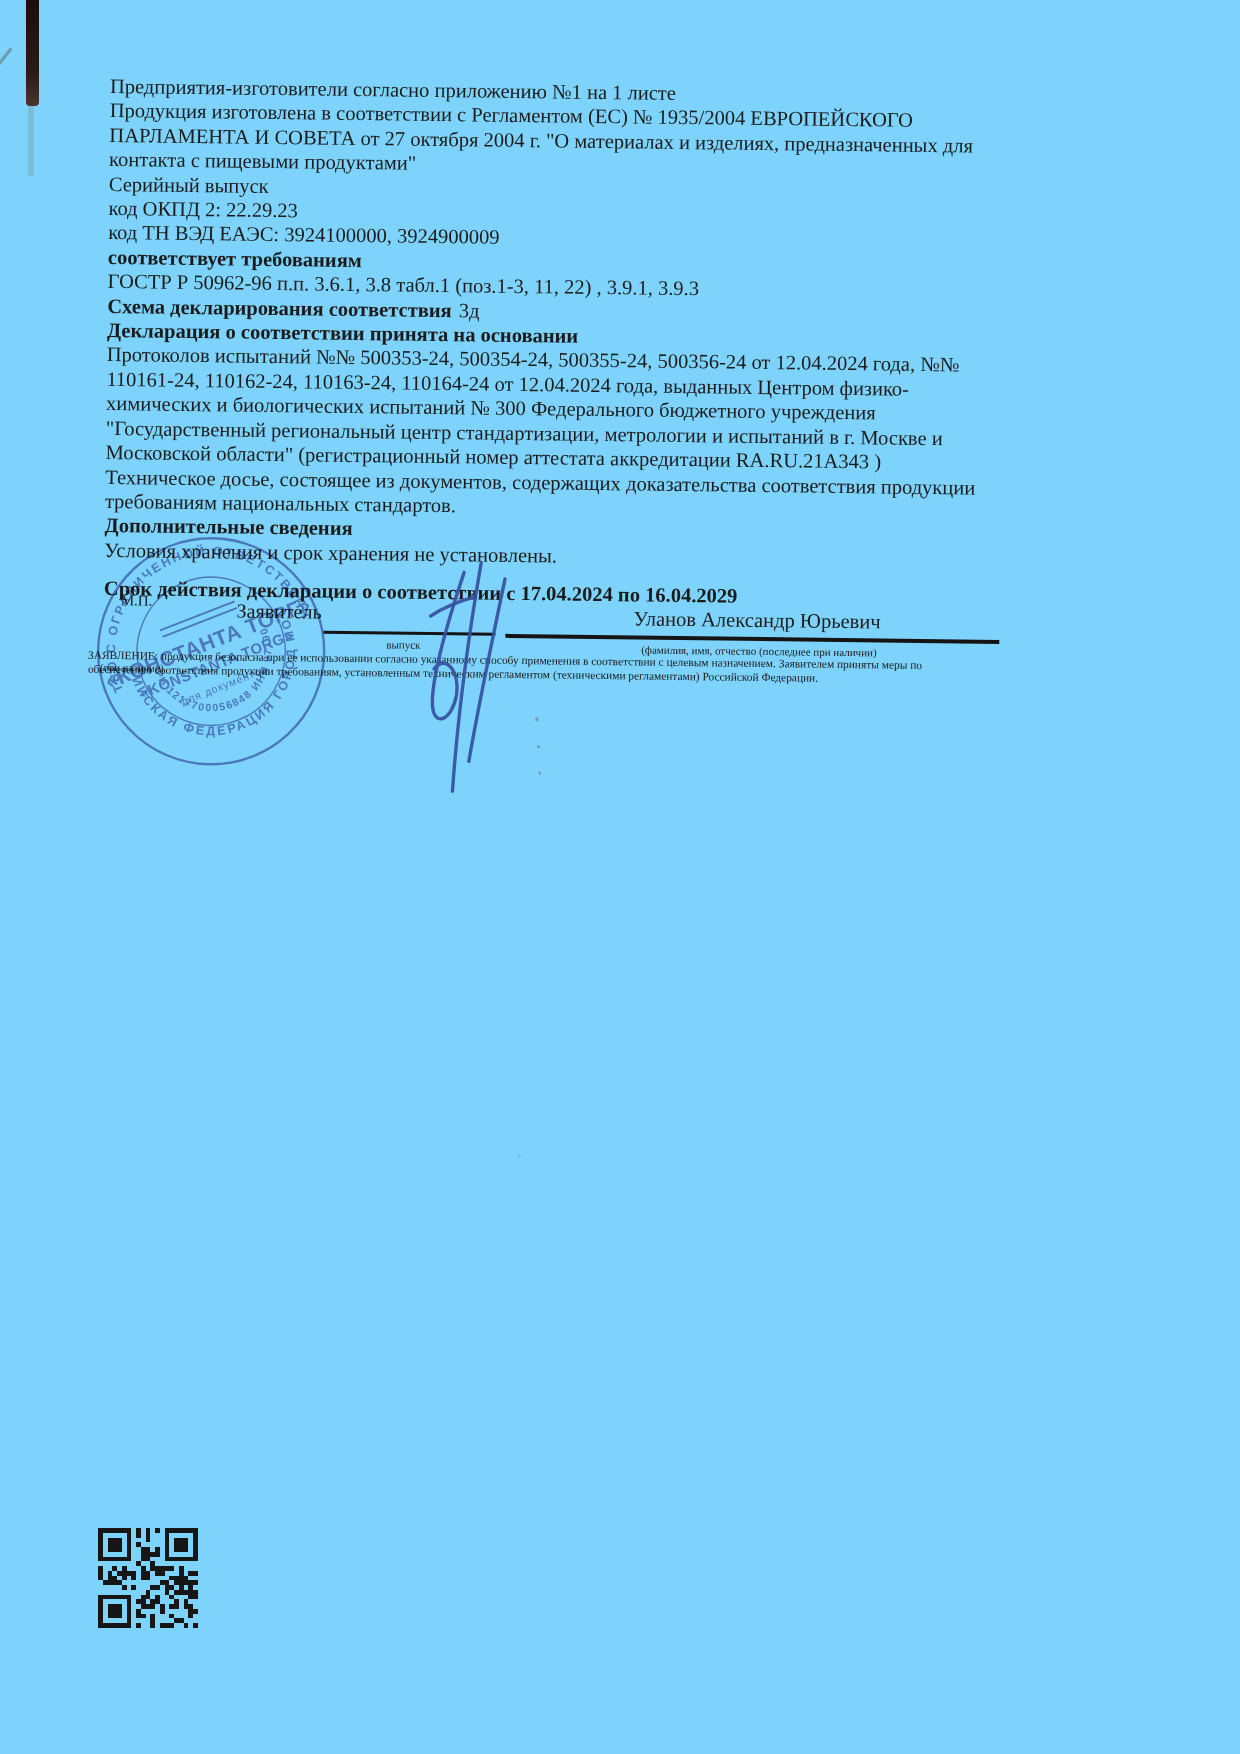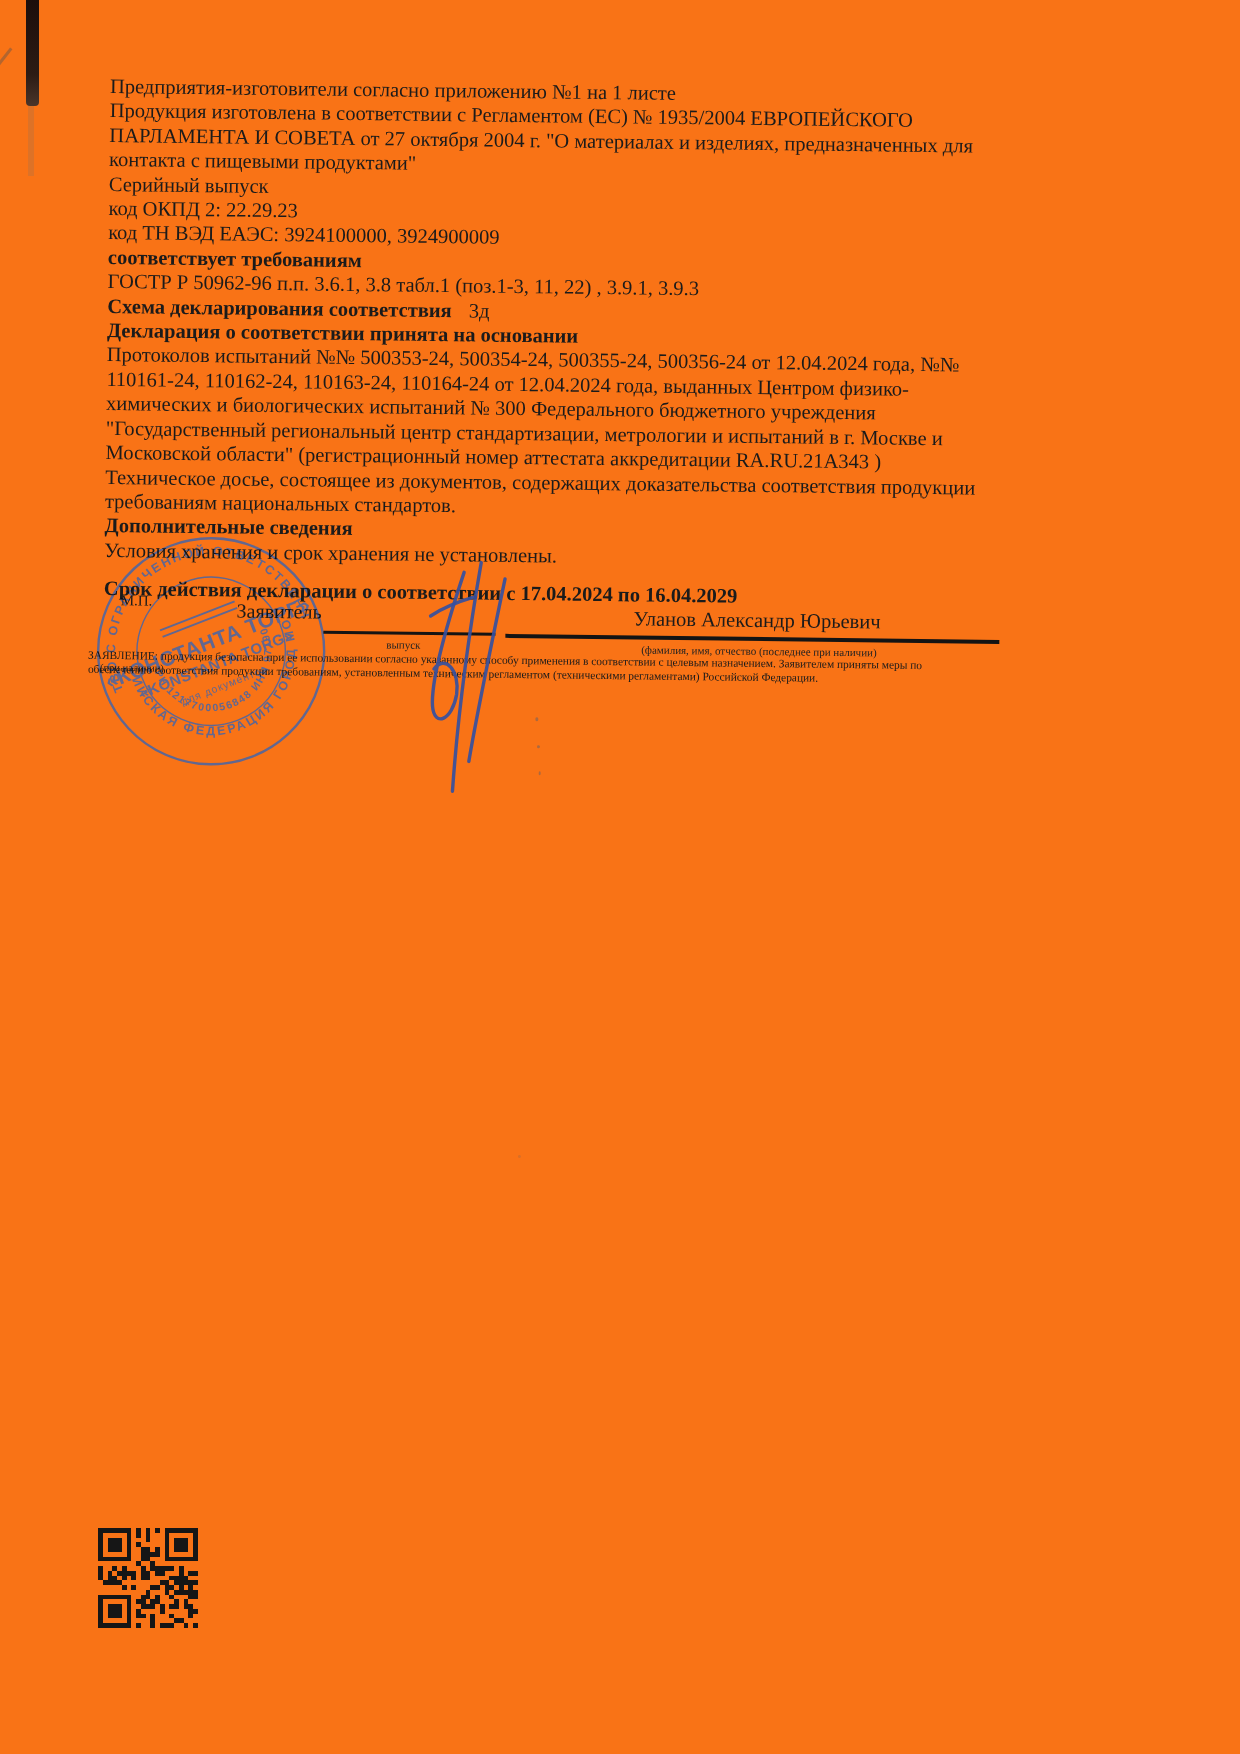--- a/index.html
+++ b/index.html
@@ -1,31 +1,31 @@
 <!DOCTYPE html>
 <html><head>
 <meta charset="utf-8">
 <style>
   html,body{margin:0;padding:0;background:#e8e8e8;}
-  .page{position:relative;width:1240px;height:1754px;background:#f97316;overflow:hidden;
+  .page{position:relative;width:1240px;height:1754px;background:#7dd3fc;overflow:hidden;
         font-family:"Liberation Serif","DejaVu Serif",serif;color:#1b1b1b;}
   
   .artifact-bar{position:absolute;left:26px;top:0;width:13px;height:106px;
     background:linear-gradient(180deg,#1c0e0b 0%,#2c1b14 70%,#4a352a 100%);border-radius:0 0 4px 4px;}
   .artifact-tail{position:absolute;left:28px;top:106px;width:6px;height:70px;background:rgba(125,112,100,.22);}
   .artifact-slash{position:absolute;left:3px;top:46px;width:3px;height:22px;background:rgba(95,85,75,.45);transform:rotate(38deg);}
   .speck{position:absolute;background:rgba(95,95,105,.5);border-radius:50%;}
   
   .rotated{position:absolute;left:0;top:0;width:1240px;height:1754px;
     transform:rotate(0.7deg);transform-origin:110px 90px;}
   .doc{position:absolute;left:110px;top:74px;width:897px;font-size:20.5px;line-height:24.4px;}
   .doc p{margin:0;}
   .b{font-weight:700;}
   .validity{margin-top:14px !important;}
-  .scheme-value{margin-left:17px;}
+  .scheme-value{margin-left:7px;}
   
   .mp{position:absolute;left:127px;top:592px;font-size:15px;}
   .mp-note{position:absolute;left:107px;top:619px;font-size:10.5px;margin-top:43px;}
   .applicant{position:absolute;left:243px;top:598px;font-size:20px;}
   .sig-line{position:absolute;background:#141414;}
   .line1{left:330px;top:628px;width:172px;height:3px;}
   .line2{left:512px;top:629px;width:494px;height:3.5px;}
   .cap{position:absolute;font-size:11px;color:#222;}
   .cap1{left:393px;top:635px;}
   .cap2{left:648px;top:637px;}

